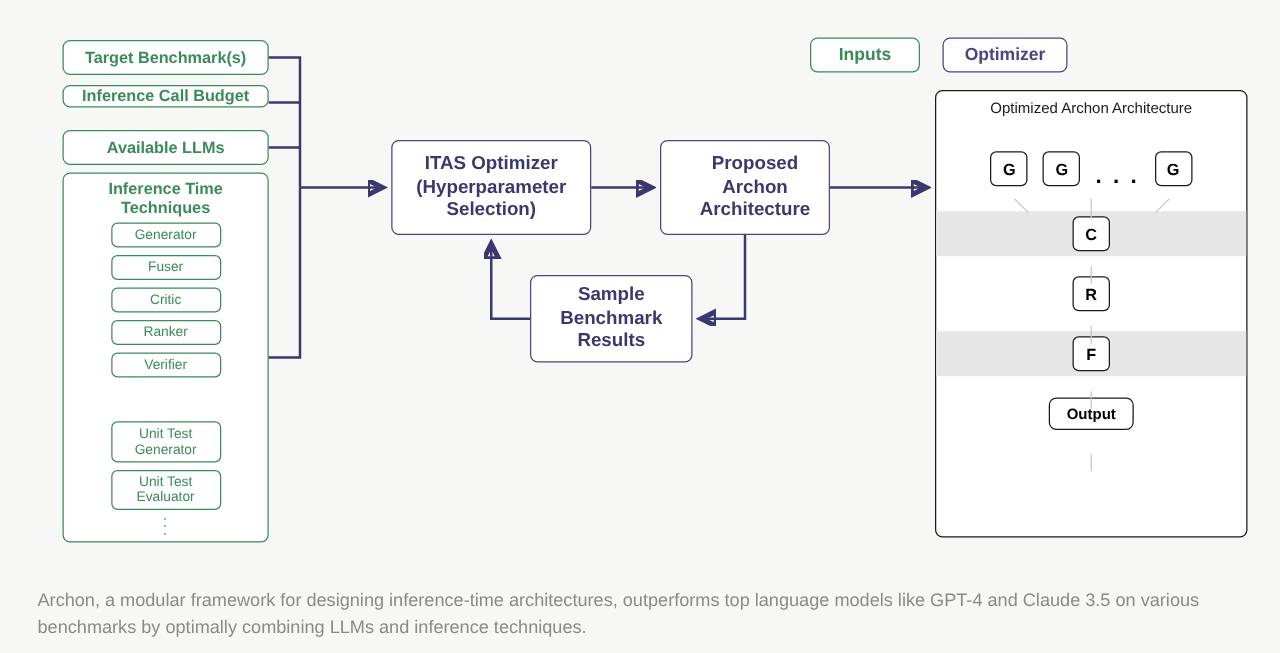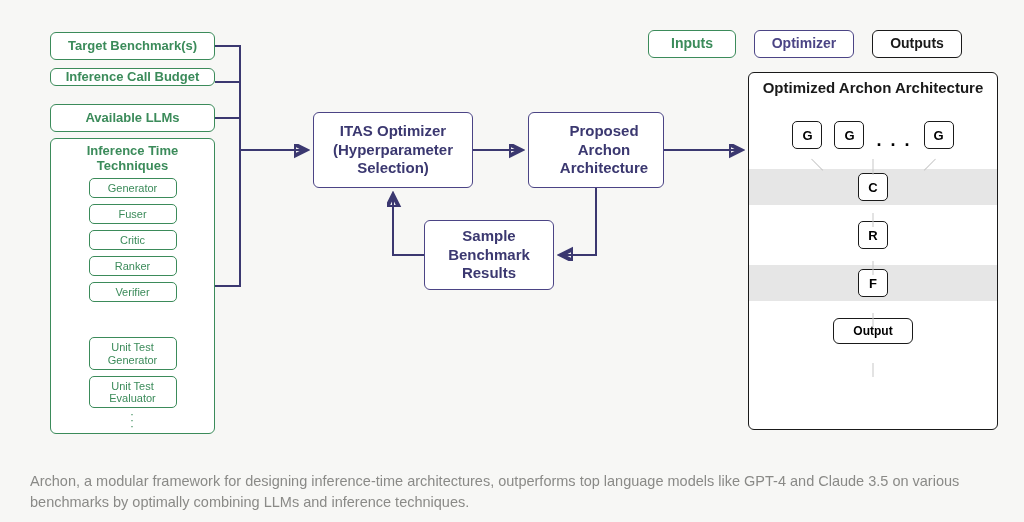--- a/index.html
+++ b/index.html
@@ -30,40 +30,39 @@
     .green-box { border: 1.5px solid #3b8b5a; color: #3b8b5a; background: #fff; font-weight: 600; }
     .purple-box { border: 1.5px solid #4b4485; color: #3b3870; background: #fff; font-weight: 600; font-size: 15px; }
     .purple-label { border: 1.5px solid #4b4485; color: #4b4485; background: #fff; font-weight: 600; font-size: 14px; }
     .green-label { border: 1.5px solid #3b8b5a; color: #3b8b5a; background: #fff; font-weight: 600; font-size: 14px; }
     .black-label { border: 1.5px solid #1a1a1a; color: #1a1a1a; background: #fff; font-weight: 700; font-size: 14px; }
     .it-container { position: absolute; border: 1.5px solid #3b8b5a; border-radius: 6px; background: #fff; padding-top: 30px; }
     .it-title { position: absolute; top: 4px; left: 0; right: 0; text-align: center; color: #3b8b5a; font-weight: 600; font-size: 13px; }
     .it-item { margin: 3px auto; border: 1px solid #3b8b5a; border-radius: 5px; color: #3b8b5a; font-size: 11px; text-align: center; padding: 3px 4px; width: 88px; line-height: 1.1; }
     .dots-v { color: #3b8b5a; text-align: center; font-size: 12px; letter-spacing: 1px; line-height: 0.5; }
     .arch-container { position: absolute; border: 1.5px solid #1a1a1a; border-radius: 6px; background: #fff; }
-    .arch-title { position: absolute; top: 6px; left: 0; right: 0; text-align: center; font-weight: 700; font-size: 15px; color: #1a1a1a; }
+    .arch-title { position: absolute; top: 6px; left: 0; right: 0; text-align: center; font-weight: 400; font-size: 12px; color: #1a1a1a; }
     .arch-body { position: relative; margin-top: 44px; height: calc(100% - 44px); }
     .arch-row { display: flex; justify-content: center; align-items: center; gap: 12px; height: 36px; position: relative; }
     .arch-band { background: #e6e6e6; }
     .arch-node { border: 1.5px solid #1a1a1a; border-radius: 5px; background: #fff; min-width: 30px; height: 28px; display: flex; align-items: center; justify-content: center; font-weight: 600; font-size: 13px; padding: 0 6px; }
-    .arch-output { border: 1.5px solid #1a1a1a; border-radius: 6px; background: #fff; width: 80px; height: 26px; display: flex; align-items: center; justify-content: center; font-weight: 600; font-size: 12px; }
+    .arch-output { border: 1.5px solid #1a1a1a; border-radius: 6px; background: #fff; width: 68px; height: 26px; display: flex; align-items: center; justify-content: center; font-weight: 600; font-size: 12px; }
     .dots-h { font-weight: 900; font-size: 18px; letter-spacing: 2px; align-self: flex-end; margin-bottom: 2px; }
     .caption { position: absolute; bottom: 10px; left: 30px; right: 30px; color: #8a8a87; font-size: 14.5px; line-height: 1.4; }
     svg.lines { position: absolute; top: 0; left: 0; width: 100%; height: 100%; pointer-events: none; }
     svg.lines path { stroke: #3b3870; stroke-width: 2; fill: none; }
     .thin-line { position: absolute; background: #c8c8c8; }
   </style>
 </head>
 <body>
 
 <div class="diagram">
 
   <div class="box green-label" style="left:618px; top:10px; width:88px; height:28px;">Inputs</div>
   <div class="box purple-label" style="left:724px; top:10px; width:100px; height:28px;">Optimizer</div>
-  <div class="box black-label" style="left:842px; top:10px; width:90px; height:28px;">Outputs</div>
 
   <div class="box green-box" style="left:20px; top:12px; width:165px; height:28px;">Target Benchmark(s)</div>
   <div class="box green-box" style="left:20px; top:48px; width:165px; height:18px;">Inference Call Budget</div>
   <div class="box green-box" style="left:20px; top:84px; width:165px; height:28px;">Available LLMs</div>
 
   <div class="it-container" style="left:20px; top:118px; width:165px; height:296px;">
     <div class="it-title">Inference Time Techniques</div>
     <div style="display:flex; flex-direction:column; align-items:center; margin-top:6px;">
       <div class="it-item">Generator</div>
       <div class="it-item">Fuser</div>

